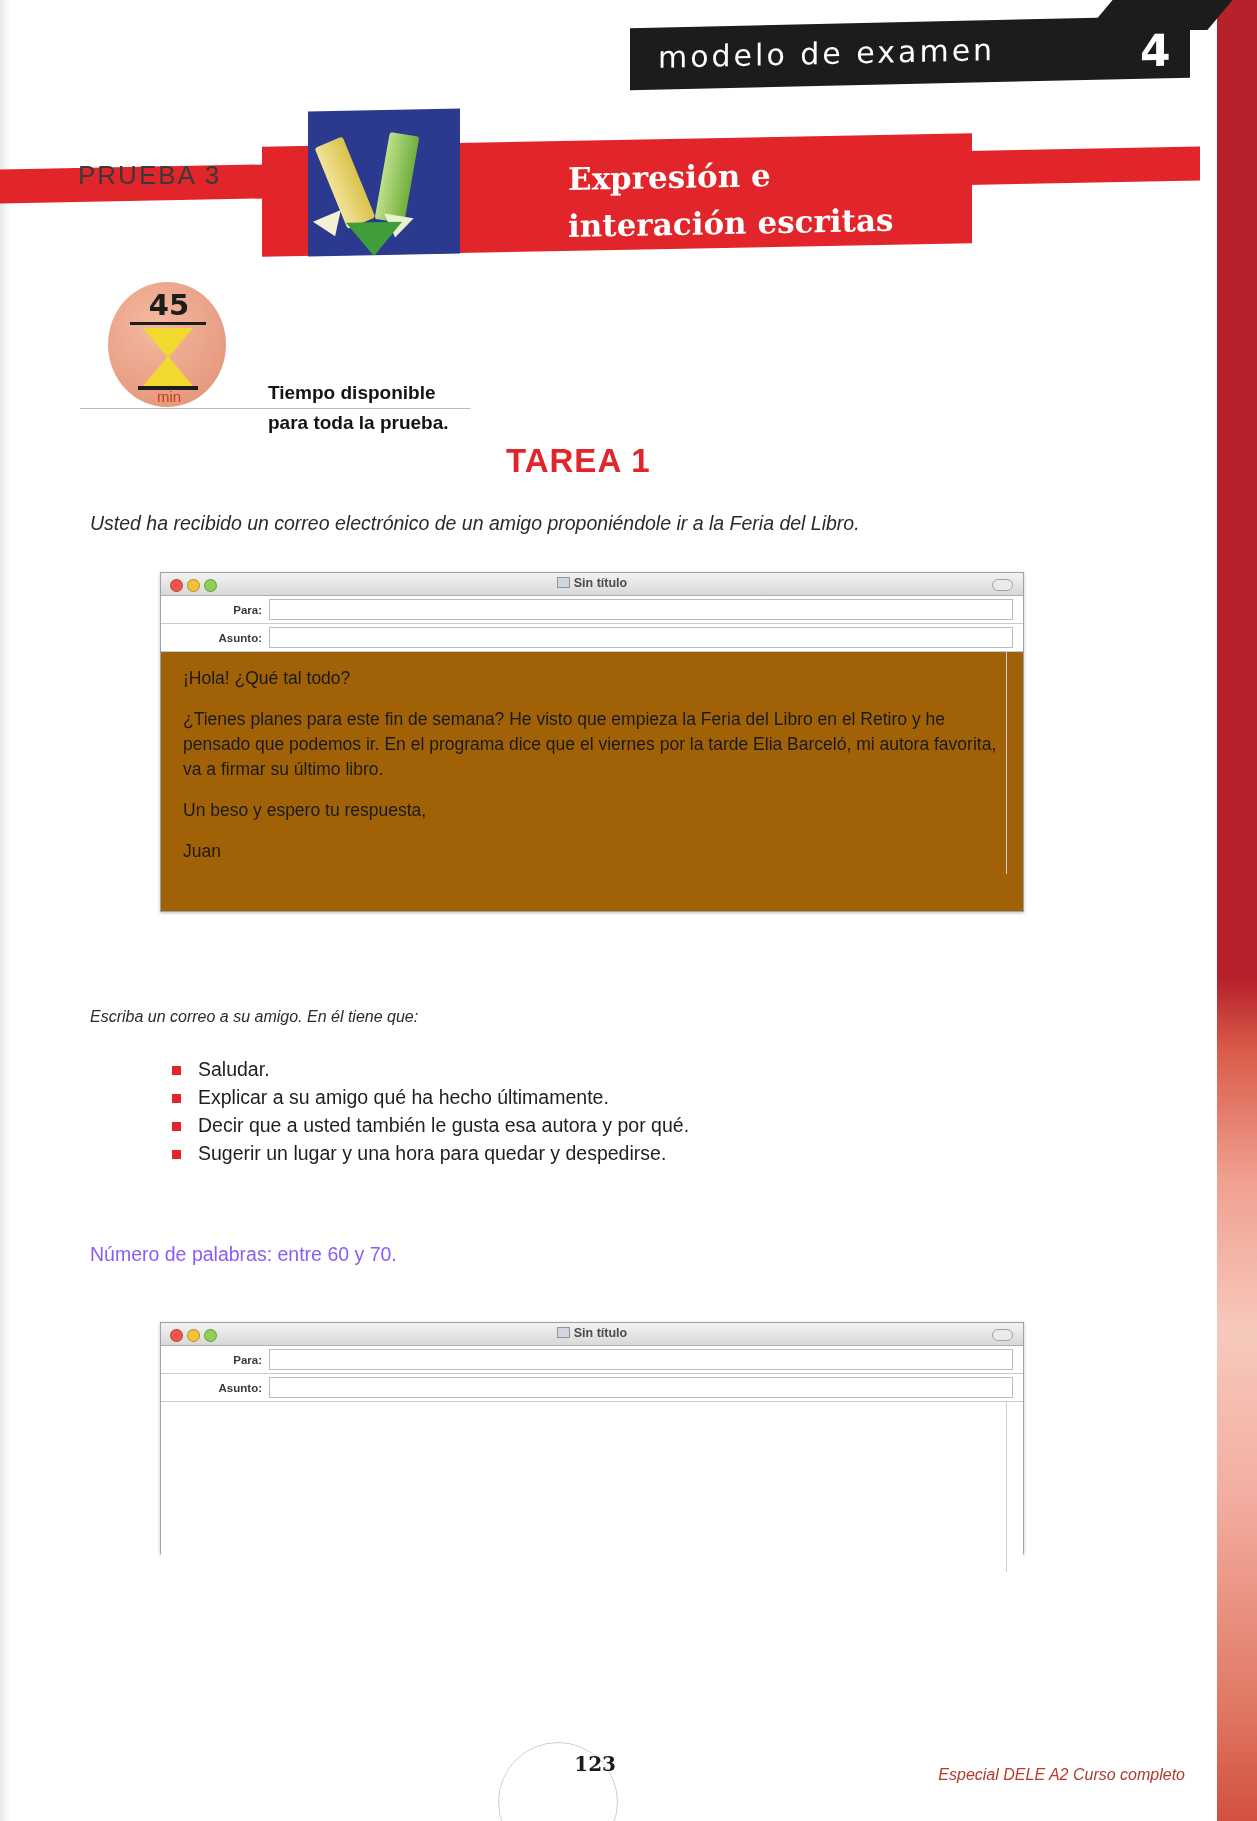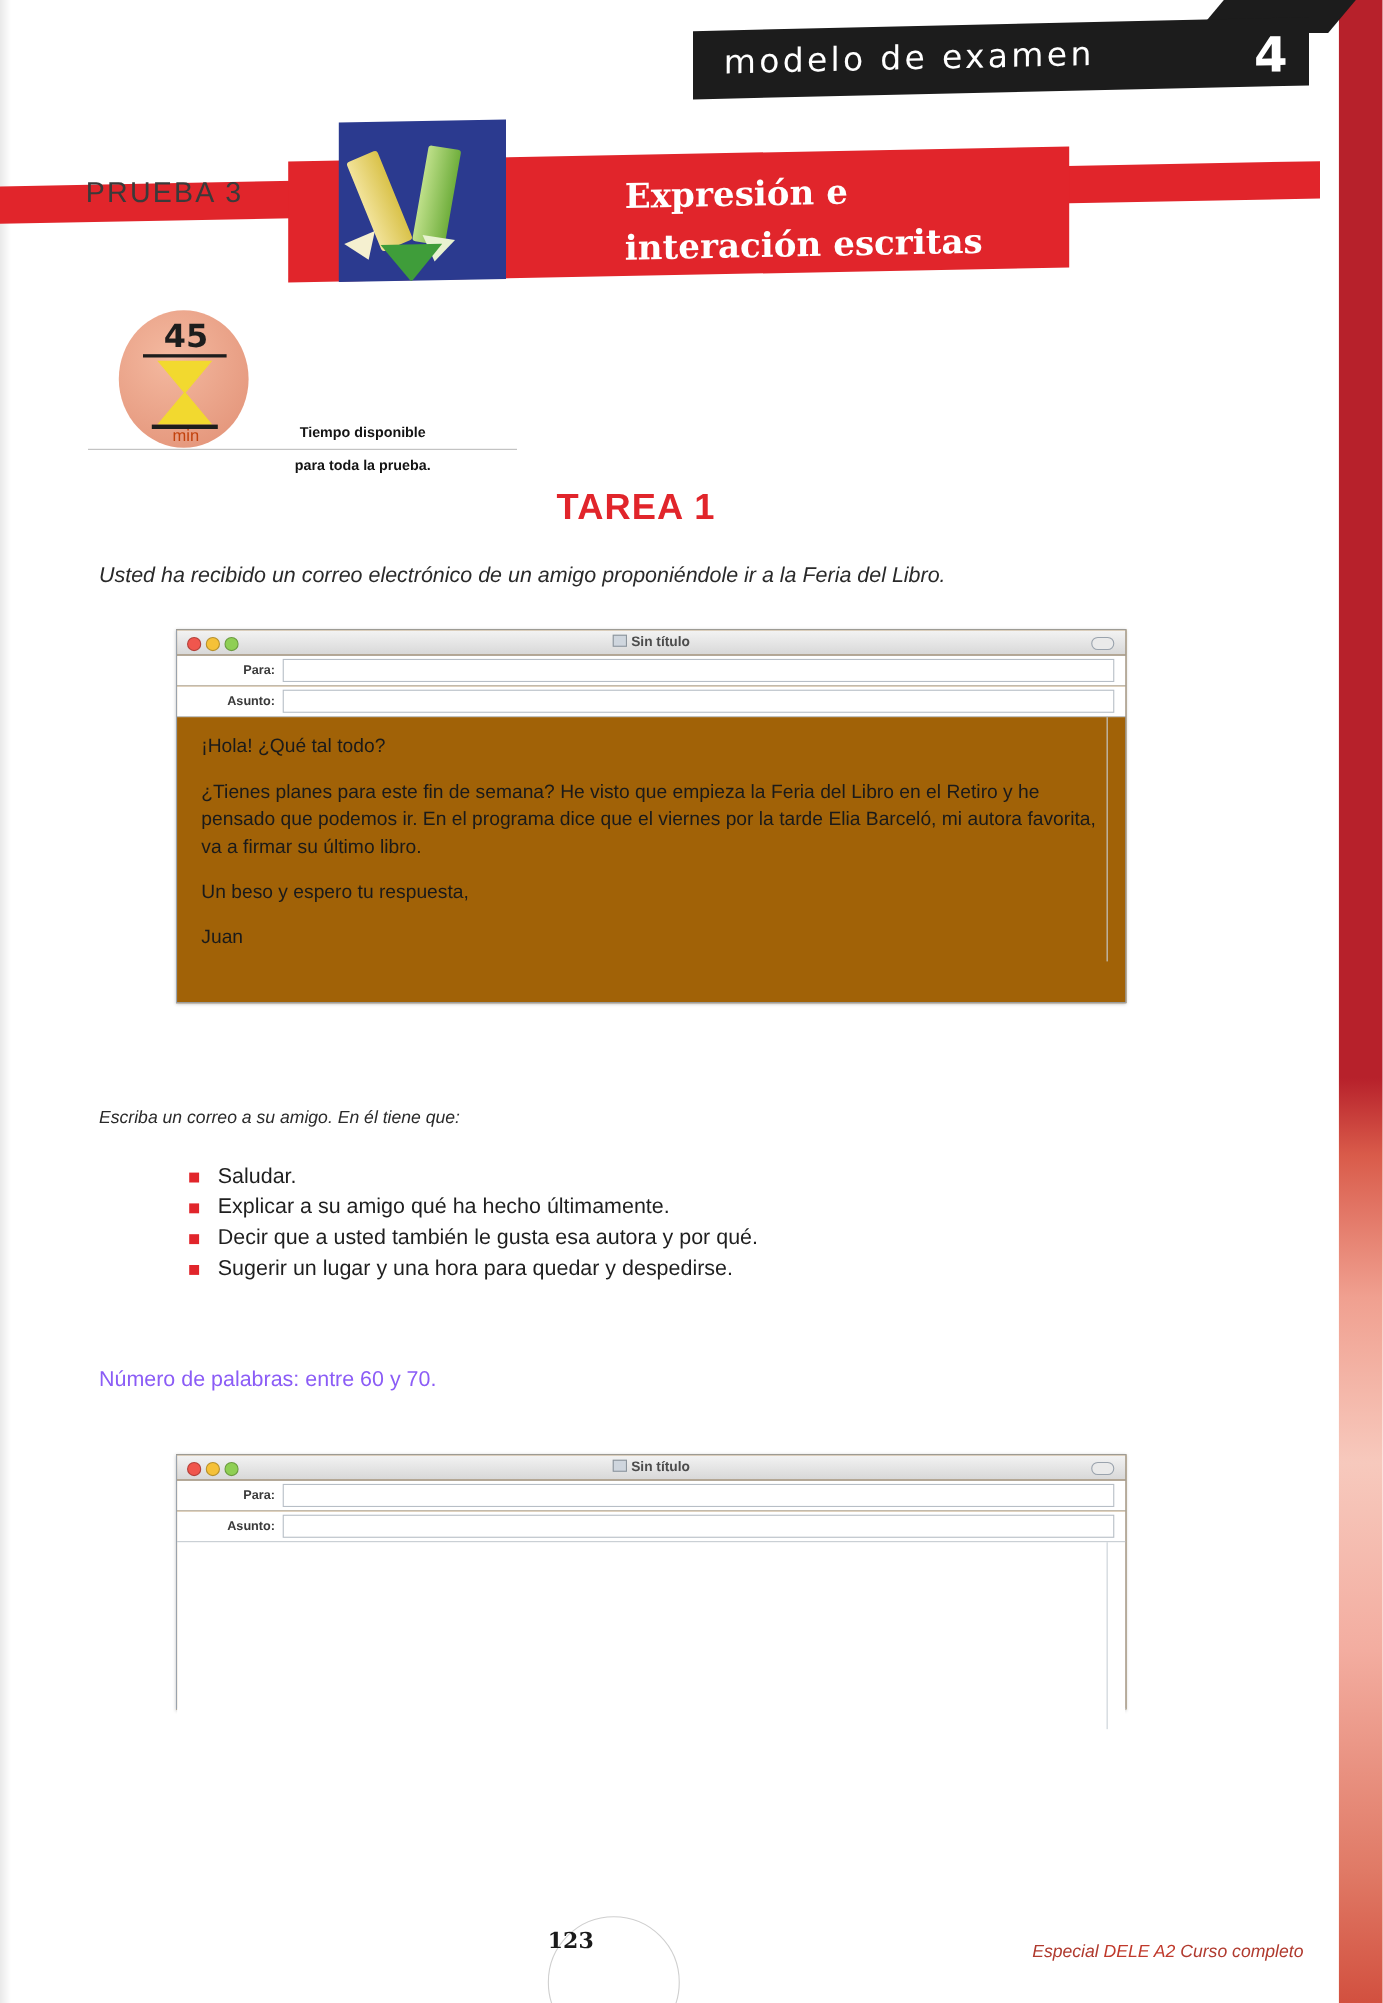--- a/index.html
+++ b/index.html
@@ -222,25 +222,24 @@
     width: 70px;
     text-align: center;
     font-size: 15px;
     color: #c2410c;
     font-family: Liberation Sans, sans-serif;
   }
   .time-text {
     position: absolute;
     top: 378px;
     left: 268px;
-    font-size: 13px;
+    font-size: 19px;
     font-weight: bold;
     line-height: 30px;
     color: #141414;
-    text-align: center;
   }
   .time-rule {
     position: absolute;
     top: 408px;
     left: 80px;
     width: 390px;
     height: 1px;
     background: #bdbdbd;
   }
 
@@ -323,20 +322,21 @@
     background: #ffffff;
   }
   .fieldlabel {
     width: 96px;
     text-align: right;
     font-size: 11.5px;
     font-weight: bold;
     color: #3a3a3a;
     padding-right: 7px;
     box-sizing: border-box;
+    margin-left: 12px;
   }
   .fieldinput {
     flex: 1;
     height: 19px;
     border: 1px solid #b7bec6;
     background: #fff;
   }
   .fieldsep {
     height: 1px;
     background: #c5ccd3;
@@ -414,21 +414,21 @@
     height: 118px;
     border: 1px solid #cfcfcf;
     border-radius: 50%;
     background: #fff;
   }
   .folio {
     position: absolute;
     top: 1752px;
     left: 498px;
     width: 118px;
-    text-align: left;
+    text-align: right;
     font-size: 20px;
     font-weight: bold;
     color: #1a1a1a;
     font-family: "DejaVu Serif", serif;
   }
   .footer-right {
     position: absolute;
     top: 1766px;
     right: 72px;
     font-size: 16px;

